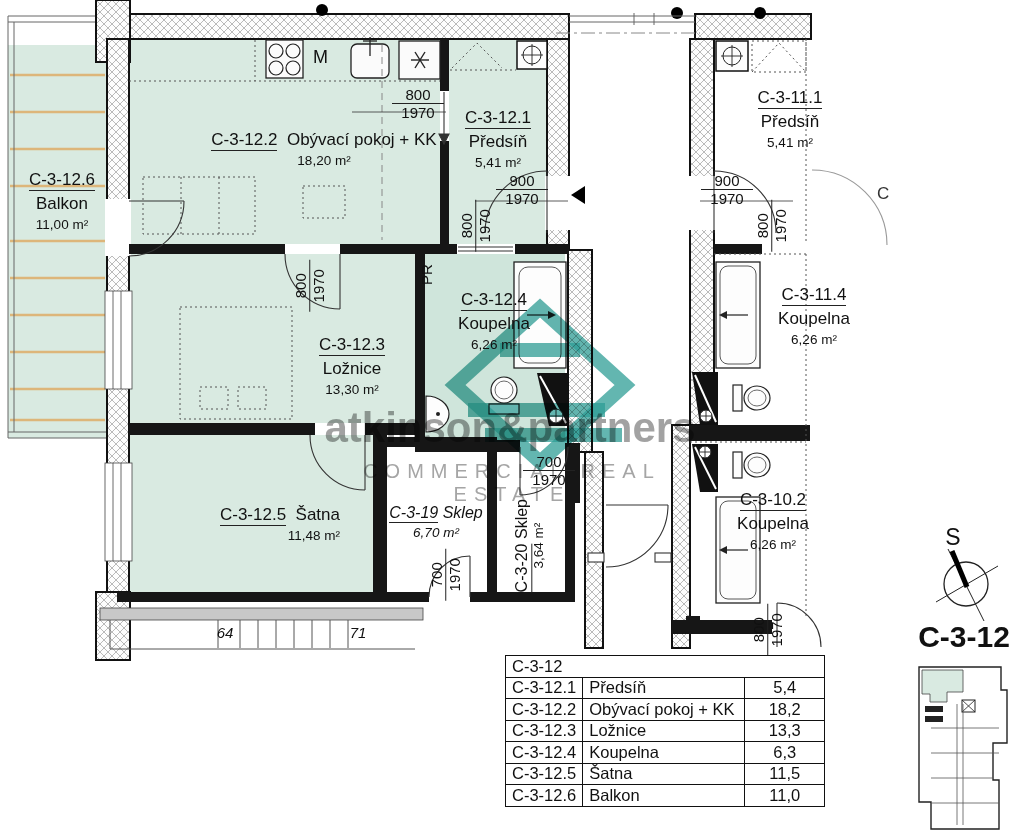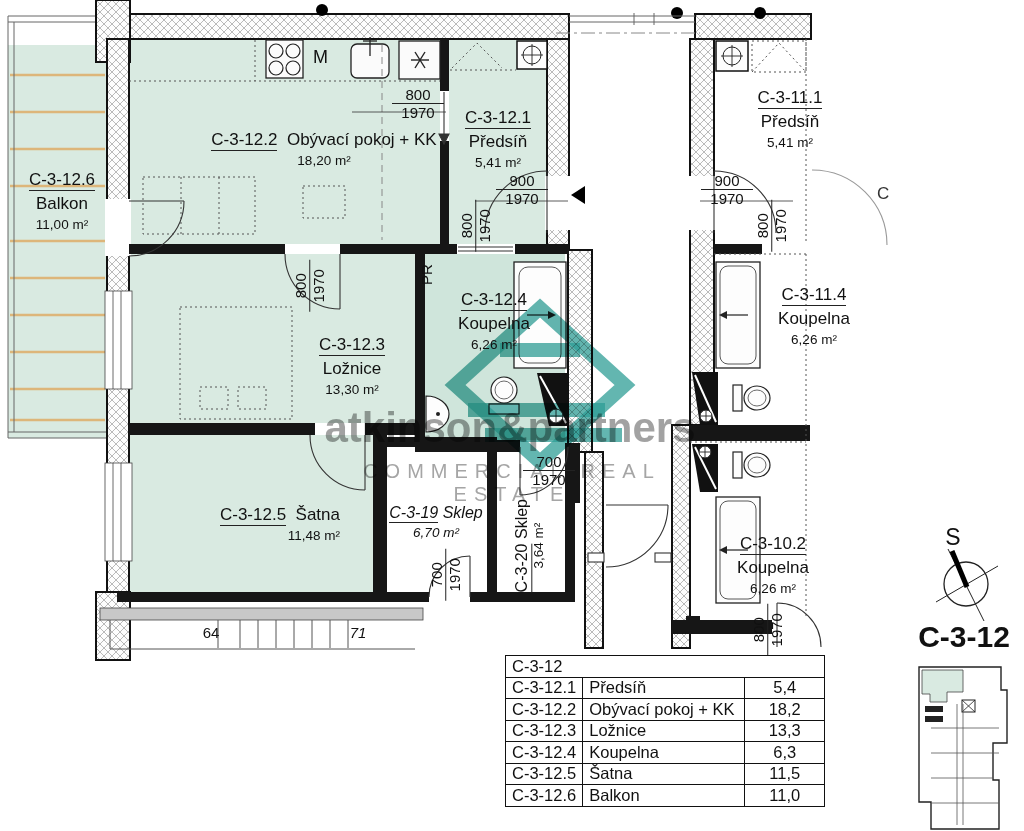--- a/index.html
+++ b/index.html
@@ -412,21 +412,21 @@
   <div>Koupelna</div>
   <div class="area">6,26 m²</div>
 </div>
 
 <div class="rlabel" style="left:730px;top:283px;width:86px;margin-left:41px;">
   <div><span class="code">C-3-11.4</span></div>
   <div>Koupelna</div>
   <div class="area">6,26 m²</div>
 </div>
 
-<div class="rlabel" style="left:730px;top:488px;width:86px;margin-top:44px;">
+<div class="rlabel" style="left:730px;top:488px;width:86px;">
   <div><span class="code">C-3-10.2</span></div>
   <div>Koupelna</div>
   <div class="area">6,26 m²</div>
 </div>
 
 <div class="rlabel" style="left:160px;top:503px;width:180px;text-align:right;">
   <div class="inline1"><span class="code">C-3-12.5</span>&nbsp; <span>Šatna</span></div>
   <div class="area">11,48 m²</div>
 </div>
 
@@ -473,21 +473,21 @@
     </div>
 <div class="dim" style="left:523px;top:453px;">
   <span>700</span>
       <span>1970</span>
     </div>
 <div class="dim rot" style="left:742px;top:612px;">
   <span>800</span>
       <span>1970</span>
     </div>
 
-<div class="small-num" style="left:196px;top:624px;">64</div>
+<div class="small-num" style="left:210px;top:624px;font-style:italic;">64</div>
 <div class="small-num" style="left:343px;top:624px;font-style:italic;">71</div>
 
 <div class="compass-s">S</div>
 <div class="plan-title">C-3-12</div>
 <div class="partial">C</div>
 
 <table class="area-table">
   <colgroup>
         <col style="width:60px">
         <col style="width:162px">

